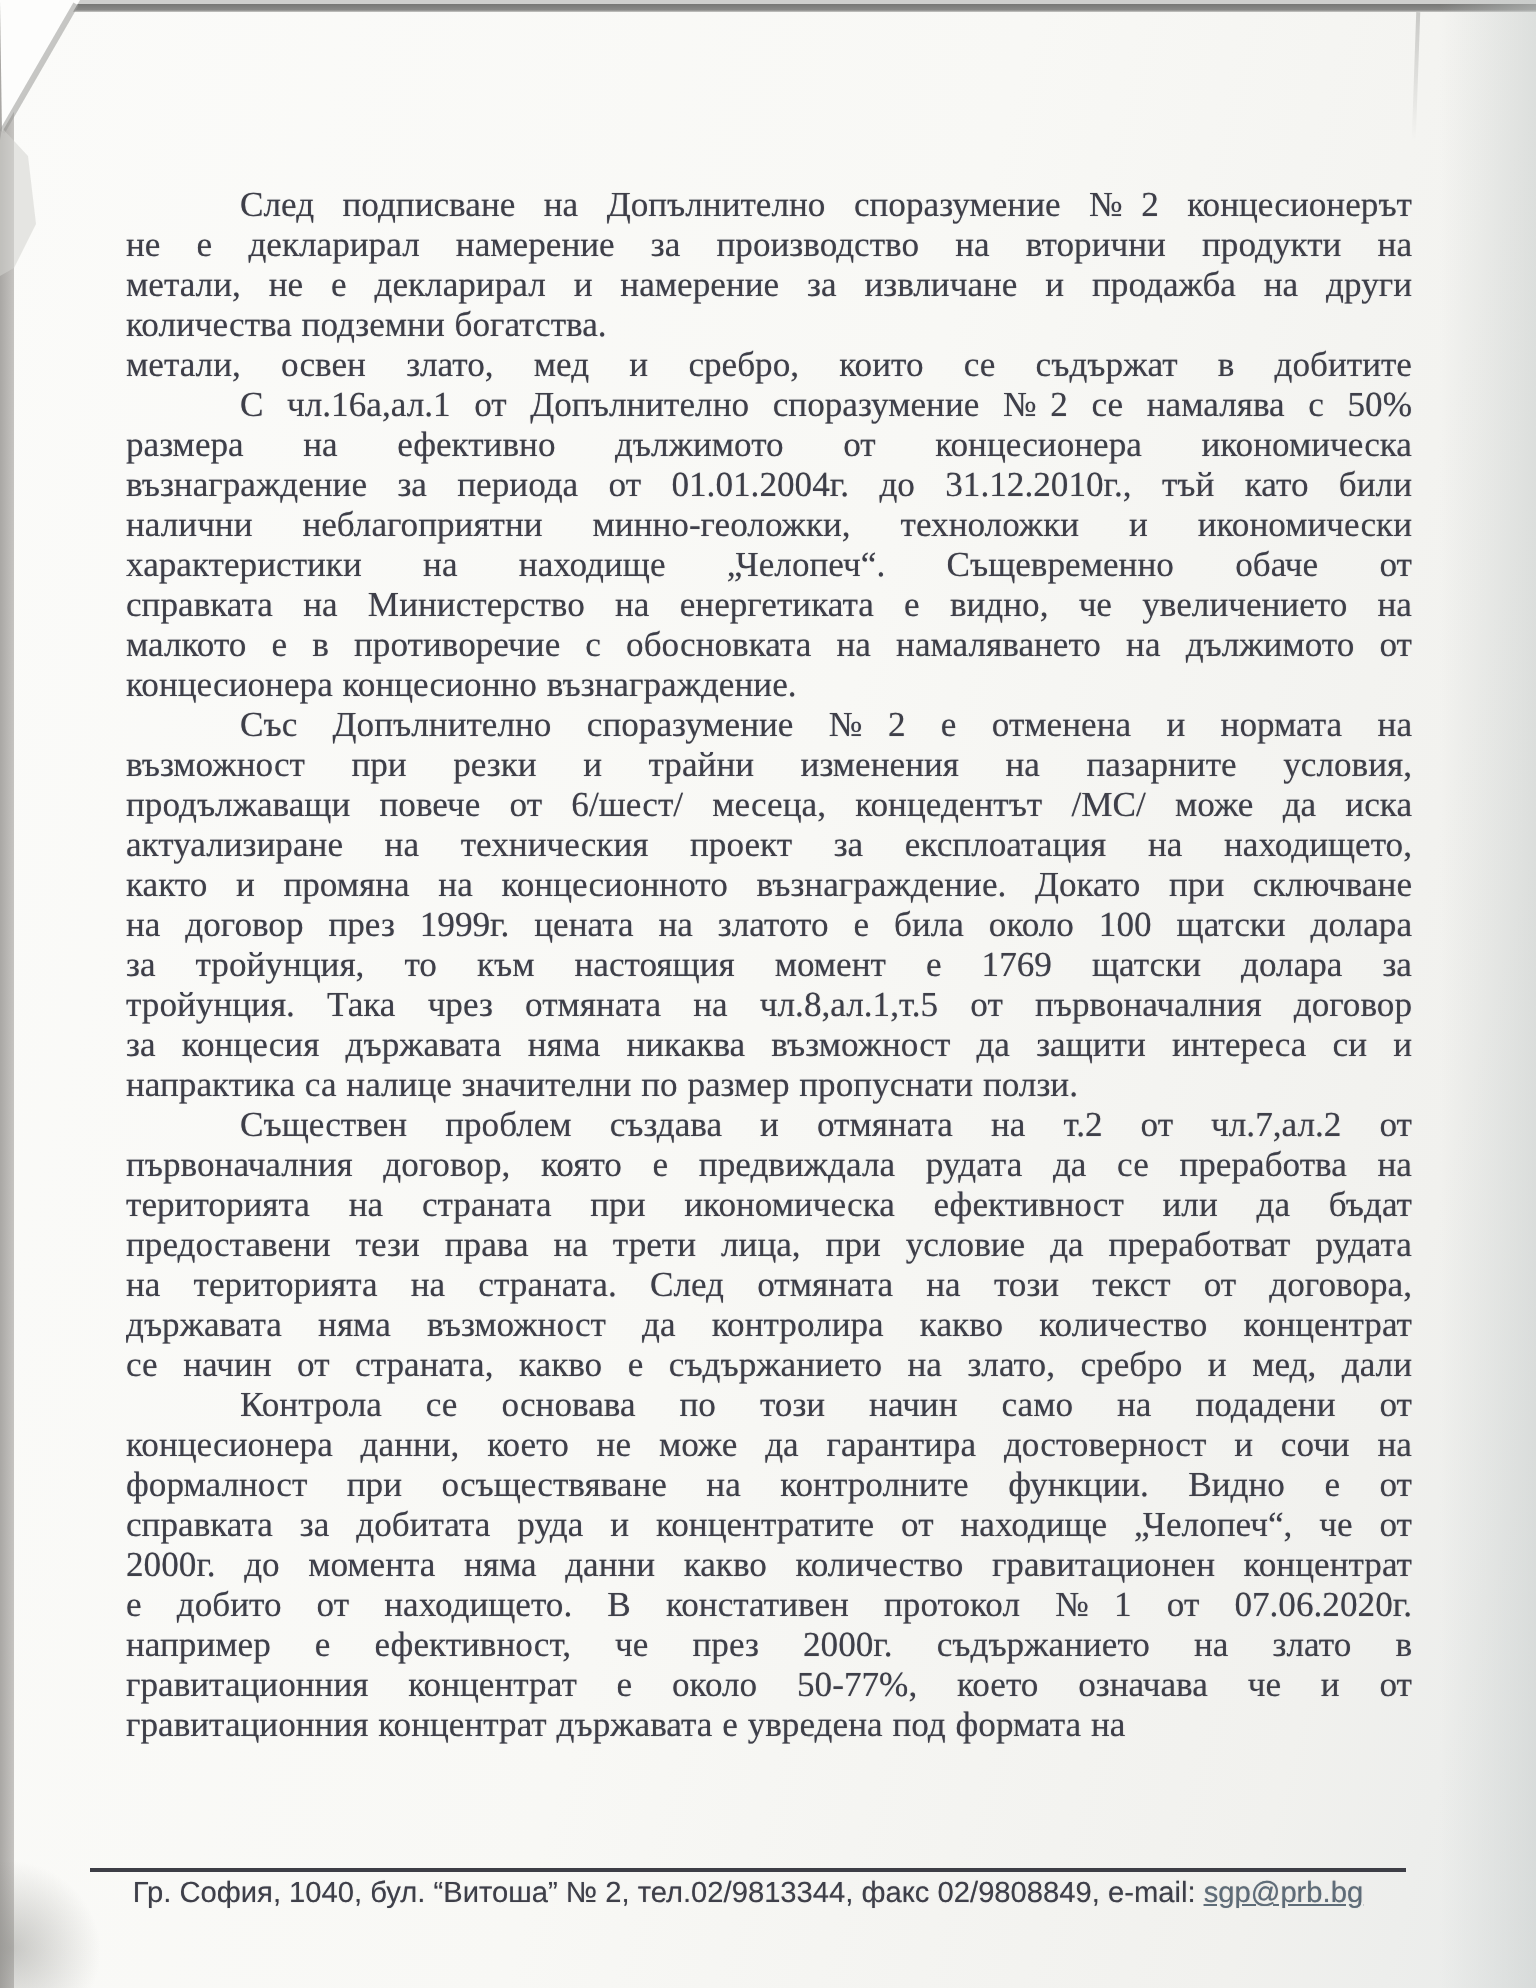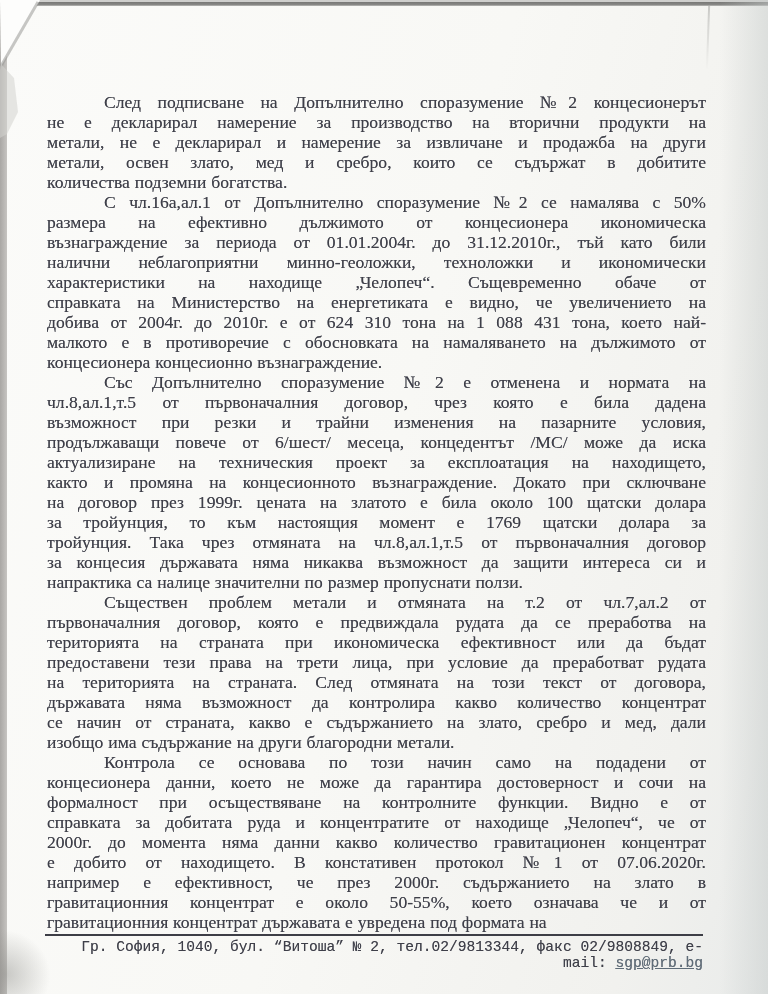--- a/index.html
+++ b/index.html
@@ -52,30 +52,31 @@
   }
   .paragraph { margin: 0; }
   .line {
     height: 20px;
     text-align: justify;
     text-align-last: justify;
     text-justify: inter-word;
     word-spacing: 0.5px;
     white-space: normal;
     overflow: hidden;
+    margin-left: 16px;
   }
   .line.indent { padding-left: 57px; }
   .line.last { text-align-last: left; }
   
   .footer { position: absolute; left: 45px; top: 934px; width: 658px; }
   .footer-rule { border-top: 2px solid #3d3e46; width: 100%; height: 0; }
   .footer-line {
     margin-top: 3px;
-    text-align: right;
-    font-family: Liberation Mono, monospace;
+    text-align: center;
+    font-family: Liberation Sans, sans-serif;
     font-size: 14.6px;
     color: #3e3f49;
     text-shadow: 0 0 0.4px rgba(62,63,73,0.55);
   }
   .email { color: #5e6c78; text-decoration: underline; cursor: pointer; }
 </style>
 </head>
 <body>
 
 <div class="scan">
@@ -91,66 +92,63 @@
 
   <div class="crease"></div>
   <div class="right-fade"></div>
   <div class="curl-shadow"></div>
 
   <div class="body-text" id="body-text">
       <div class="paragraph">
         <div class="line indent">След подписване на Допълнително споразумение №2 концесионерът</div>
         <div class="line">не е декларирал намерение за производство на вторични продукти на</div>
         <div class="line">метали, не е декларирал и намерение за извличане и продажба на други</div>
+        <div class="line last">количества подземни богатства.</div>
         <div class="line">метали, освен злато, мед и сребро, които се съдържат в добитите</div>
-        <div class="line last">количества подземни богатства.</div>
       </div>
       <div class="paragraph">
         <div class="line indent">С чл.16а,ал.1 от Допълнително споразумение №2 се намалява с 50%</div>
         <div class="line">размера на ефективно дължимото от концесионера икономическа</div>
         <div class="line">възнаграждение за периода от 01.01.2004г. до 31.12.2010г., тъй като били</div>
         <div class="line">налични неблагоприятни минно-геоложки, техноложки и икономически</div>
         <div class="line">характеристики на находище „Челопеч“. Същевременно обаче от</div>
         <div class="line">справката на Министерство на енергетиката е видно, че увеличението на</div>
-        <div class="line">добива от 2004г. до 2010г. е от 624 310 тона на 1 088 431 тона, което най-</div>
         <div class="line">малкото е в противоречие с обосновката на намаляването на дължимото от</div>
         <div class="line last">концесионера концесионно възнаграждение.</div>
       </div>
       <div class="paragraph">
         <div class="line indent">Със Допълнително споразумение №2 е отменена и нормата на</div>
-        <div class="line">чл.8,ал.1,т.5 от първоначалния договор, чрез която е била дадена</div>
         <div class="line">възможност при резки и трайни изменения на пазарните условия,</div>
         <div class="line">продължаващи повече от 6/шест/ месеца, концедентът /МС/ може да иска</div>
         <div class="line">актуализиране на техническия проект за експлоатация на находището,</div>
         <div class="line">както и промяна на концесионното възнаграждение. Докато при сключване</div>
         <div class="line">на договор през 1999г. цената на златото е била около 100 щатски долара</div>
         <div class="line">за тройунция, то към настоящия момент е 1769 щатски долара за</div>
         <div class="line">тройунция. Така чрез отмяната на чл.8,ал.1,т.5 от първоначалния договор</div>
         <div class="line">за концесия държавата няма никаква възможност да защити интереса си и</div>
         <div class="line last">напрактика са налице значителни по размер пропуснати ползи.</div>
       </div>
       <div class="paragraph">
-        <div class="line indent">Съществен проблем метали и отмяната на т.2 от чл.7,ал.2 от</div>
+        <div class="line indent">Съществен проблем създава и отмяната на т.2 от чл.7,ал.2 от</div>
         <div class="line">първоначалния договор, която е предвиждала рудата да се преработва на</div>
         <div class="line">територията на страната при икономическа ефективност или да бъдат</div>
         <div class="line">предоставени тези права на трети лица, при условие да преработват рудата</div>
         <div class="line">на територията на страната. След отмяната на този текст от договора,</div>
         <div class="line">държавата няма възможност да контролира какво количество концентрат</div>
         <div class="line">се начин от страната, какво е съдържанието на злато, сребро и мед, дали</div>
-        <div class="line last">изобщо има съдържание на други благородни метали.</div>
       </div>
       <div class="paragraph">
         <div class="line indent">Контрола се основава по този начин само на подадени от</div>
         <div class="line">концесионера данни, което не може да гарантира достоверност и сочи на</div>
         <div class="line">формалност при осъществяване на контролните функции. Видно е от</div>
         <div class="line">справката за добитата руда и концентратите от находище „Челопеч“, че от</div>
         <div class="line">2000г. до момента няма данни какво количество гравитационен концентрат</div>
         <div class="line">е добито от находището. В констативен протокол №1 от 07.06.2020г.</div>
         <div class="line">например е ефективност, че през 2000г. съдържанието на злато в</div>
-        <div class="line">гравитационния концентрат е около 50-55%, което означава че и от</div>
+        <div class="line">гравитационния концентрат е около 50-77%, което означава че и от</div>
         <div class="line last">гравитационния концентрат държавата е увредена под формата на</div>
       </div>
     </div>
 
   <div class="footer">
     <div class="footer-rule"></div>
     <div class="footer-line"><span>Гр. София, 1040, бул. “Витоша” № 2, тел.02/9813344, факс 02/9808849, e-mail: </span><a class="email">sgp@prb.bg</a></div>
   </div>
 
 </div>

